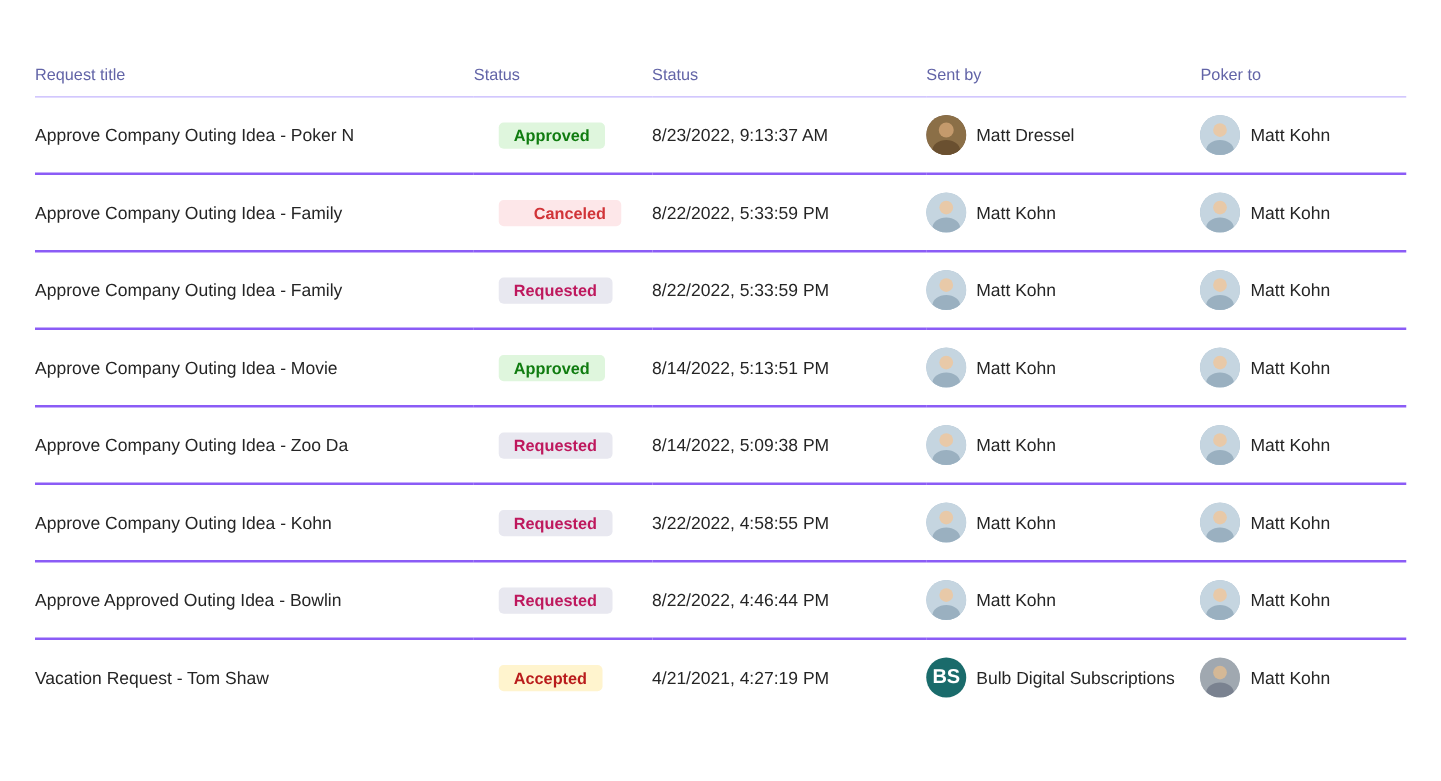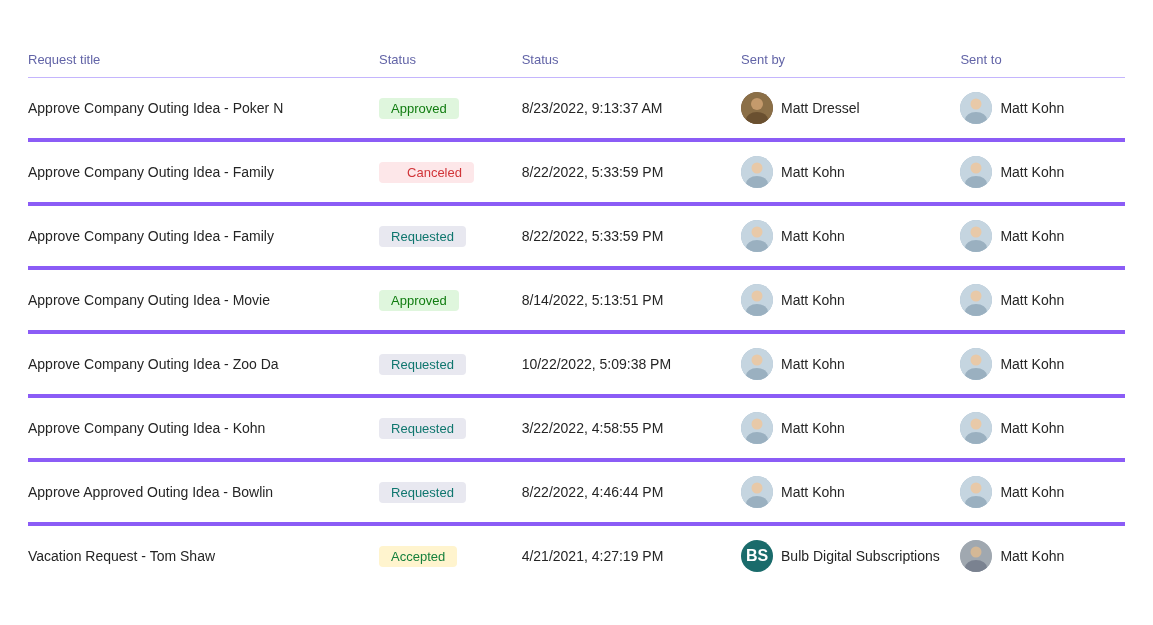--- a/index.html
+++ b/index.html
@@ -28,53 +28,54 @@
       border-bottom: 1px solid #c4b5fd;
     }
     thead th {
       text-align: left;
       padding: 8px 12px 10px 0;
       font-weight: 400;
       font-size: 13px;
       color: #6264a7;
     }
     tbody tr {
-      border-bottom: 4px solid #8b5cf6;
+      border-bottom: 2px solid #8b5cf6;
     }
     tbody tr:last-child {
       border-bottom: none;
     }
     tbody td {
       padding: 14px 12px 14px 0;
       vertical-align: middle;
       color: #252525;
       font-size: 14px;
     }
     .status-badge {
       display: inline-block;
       padding: 3px 12px;
       border-radius: 4px;
       font-size: 13px;
-      font-weight: 400;
+      font-weight: 700;
+      margin-left: 20px;
     }
     .status-approved {
       color: #107c10;
       background: #dff6dd;
     }
     .status-canceled {
       color: #d13438;
       background: #fde7e9;
       padding-left: 28px;
     }
     .status-requested {
-      color: #0f766e;
+      color: #be185d;
       background: #e8e8f0;
     }
     .status-accepted {
-      color: #15803d;
+      color: #b91c1c;
       background: #fff4ce;
     }
     .person-cell {
       display: flex;
       align-items: center;
       gap: 8px;
     }
     .avatar {
       width: 32px;
       height: 32px;
@@ -102,21 +103,21 @@
 <div class="container">
   <h1></h1>
 
   <table>
     <thead>
       <tr>
         <th class="col-title">Request title</th>
         <th class="col-status">Status</th>
         <th class="col-created">Status</th>
         <th class="col-sentby">Sent by</th>
-        <th class="col-sentto">Sent to</th>
+        <th class="col-sentto">Poker to</th>
       </tr>
     </thead>
     <tbody id="table-body">
     <tr>
       <td class="col-title">Approve Company Outing Idea - Poker N</td>
       <td class="col-status">
         <span class="status-badge status-approved">Approved</span>
       </td>
       <td class="col-created">8/23/2022, 9:13:37 AM</td>
       <td class="col-sentby">
@@ -235,21 +236,21 @@
       </div>
           <span>Matt Kohn</span>
         </div>
       </td>
     </tr>
         <tr>
       <td class="col-title">Approve Company Outing Idea - Zoo Da</td>
       <td class="col-status">
         <span class="status-badge status-requested">Requested</span>
       </td>
-      <td class="col-created">10/22/2022, 5:09:38 PM</td>
+      <td class="col-created">8/14/2022, 5:09:38 PM</td>
       <td class="col-sentby">
         <div class="person-cell">
           <div class="avatar" style="background:#b0c4d4; position:relative; overflow:hidden;">
         <svg width="32" height="32" viewBox="0 0 32 32" xmlns="http://www.w3.org/2000/svg">
           <circle cx="16" cy="16" r="16" fill="#c5d5e0"></circle>
           <circle cx="16" cy="12" r="5.5" fill="#e8c9a8"></circle>
           <ellipse cx="16" cy="28" rx="11" ry="8" fill="#9ab0c0"></ellipse>
         </svg>
       </div>
           <span>Matt Kohn</span>

